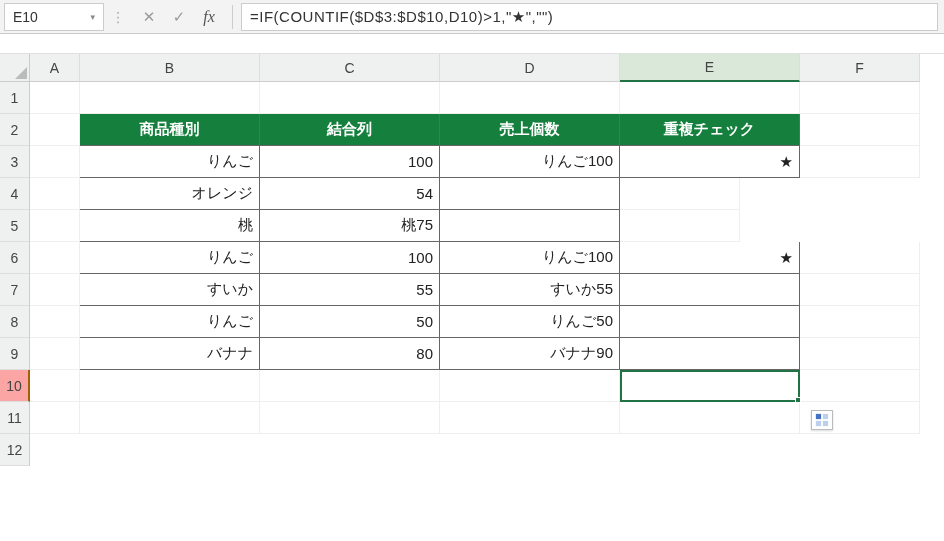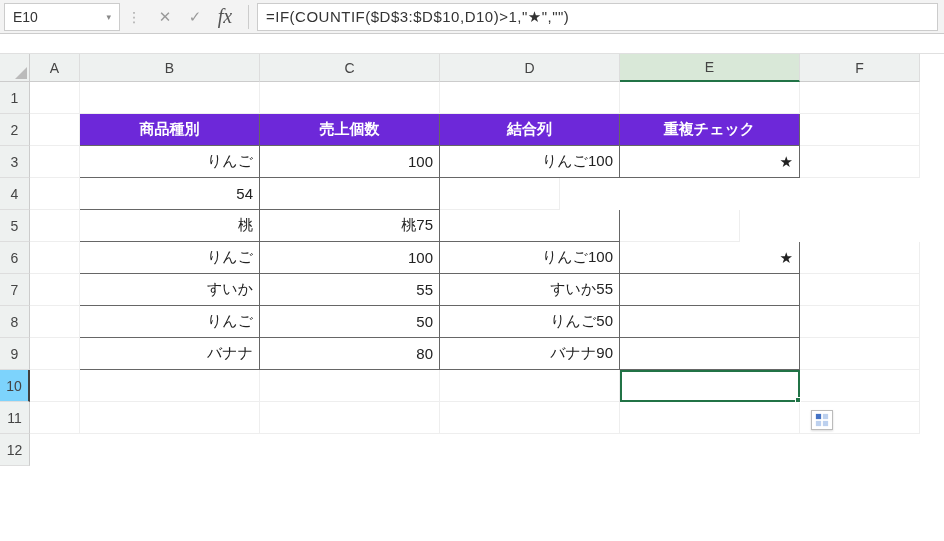--- a/index.html
+++ b/index.html
@@ -11,21 +11,21 @@
     }
     .formula-bar-container {
       display: flex;
       align-items: center;
       height: 34px;
       border-bottom: 1px solid #ccc;
       background: #f3f3f3;
       padding: 0;
     }
     .name-box {
-      width: 116px;
+      width: 100px;
       height: 28px;
       margin-left: 4px;
       background: #fff;
       border: 1px solid #ccc;
       display: flex;
       align-items: center;
       padding: 0 8px;
       font-size: 14px;
       color: #333;
     }
@@ -48,21 +48,21 @@
       align-items: center;
       justify-content: center;
       color: #999;
       font-size: 15px;
       cursor: pointer;
     }
     .fb-btn.fx {
       font-style: italic;
       font-family: "Times New Roman", serif;
       color: #555;
-      font-size: 20px;
+      font-size: 16px;
     }
     .fb-divider {
       width: 1px;
       height: 24px;
       background: #ccc;
       margin: 0 8px;
     }
     .formula-input {
       flex: 1;
       height: 28px;
@@ -156,21 +156,21 @@
       white-space: nowrap;
       position: relative;
     }
     .w-A { width: 50px; }
     .w-B { width: 180px; }
     .w-C { width: 180px; }
     .w-D { width: 180px; }
     .w-E { width: 180px; }
     .w-F { width: 120px; }
     .hdr-cell {
-      background: #6d28d9;
+      background: #15803d;
       color: #fff;
       font-weight: bold;
       justify-content: center;
       border-right: 1px solid #fff;
       border-bottom: 1px solid #6aaa64;
     }
     .tbl-cell {
       border-right: 1px solid #666;
       border-bottom: 1px solid #666;
     }
@@ -198,22 +198,22 @@
       background: #fff;
       display: flex;
       align-items: center;
       justify-content: center;
       font-size: 12px;
       color: #4472C4;
       box-shadow: 0 1px 2px rgba(0,0,0,0.15);
     }
     .autofill-icon svg { width: 14px; height: 14px; }
     .row-hd.active {
-      background: #7dd3fc;
-      border-right: 2px solid #404040;
+      background: #fca5a5;
+      border-right: 2px solid #a16207;
     }
   </style>
 </head>
 <body>
 
 <div class="formula-bar-container">
   <div class="name-box">
     <span class="name-box-text">E10</span>
     <span class="name-box-arrow">▾</span>
   </div>
@@ -262,37 +262,38 @@
         <div class="cell w-B"></div>
         <div class="cell w-C"></div>
         <div class="cell w-D"></div>
         <div class="cell w-E"></div>
         <div class="cell w-F"></div>
       </div>
 
       <div class="data-row">
         <div class="cell w-A"></div>
         <div class="cell w-B hdr-cell tbl-cell">商品種別</div>
+        <div class="cell w-D hdr-cell tbl-cell">結合列</div>
         <div class="cell w-C hdr-cell tbl-cell">売上個数</div>
-        <div class="cell w-D hdr-cell tbl-cell">結合列</div>
         <div class="cell w-E hdr-cell tbl-cell">重複チェック</div>
         <div class="cell w-F"></div>
       </div>
 
       <div class="data-row">
         <div class="cell w-A"></div>
         <div class="cell w-B tbl-cell al-r">りんご</div>
         <div class="cell w-C tbl-cell al-r">100</div>
         <div class="cell w-D tbl-cell al-r">りんご100</div>
         <div class="cell w-E tbl-cell al-r">★</div>
         <div class="cell w-F"></div>
       </div>
 
       <div class="data-row">
         <div class="cell w-A"></div>
+        <div class="cell w-B tbl-cell al-r">オレンジ</div>
         <div class="cell w-C tbl-cell al-r">54</div>
         <div class="cell w-E tbl-cell al-r"></div>
         <div class="cell w-F"></div>
       </div>
 
       <div class="data-row">
         <div class="cell w-A"></div>
         <div class="cell w-B tbl-cell al-r">桃</div>
         <div class="cell w-D tbl-cell al-r">桃75</div>
         <div class="cell w-E tbl-cell al-r"></div>

